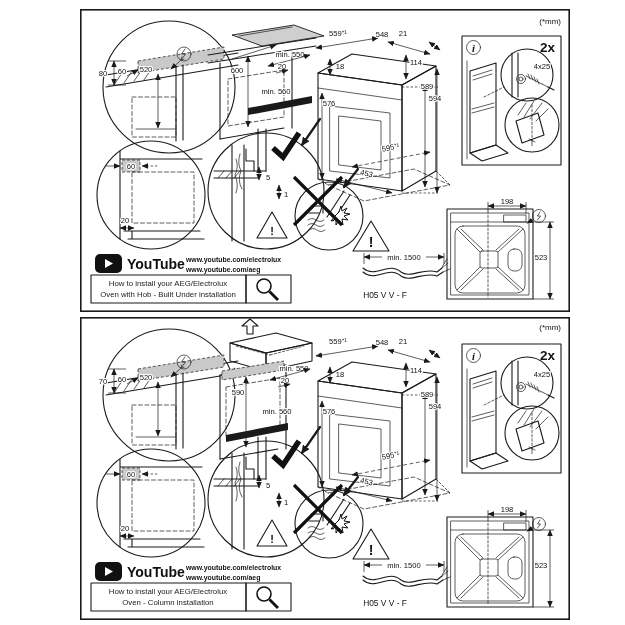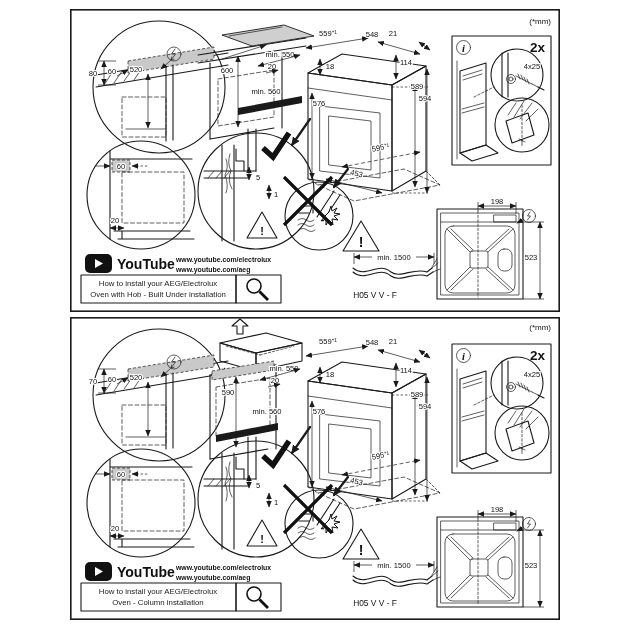--- a/index.html
+++ b/index.html
@@ -1,18 +1,18 @@
 <!DOCTYPE html>
 <html><head>
 <meta charset="utf-8">
 <style>
   html,body{margin:0;padding:0;background:#ffffff;}
   body{width:625px;height:625px;position:relative;font-family:"Liberation Sans",sans-serif;}
   .stage{position:absolute;left:0;top:0;width:625px;height:625px;background:#fff;}
-  .panel{position:absolute;left:70px;width:490px;height:303px;text-align:center;}
+  .panel{position:absolute;left:80px;width:490px;height:303px;text-align:center;}
   #panel-built-under{top:9px;}
   #panel-column{top:317px;}
   svg{display:block;width:100%;height:100%;overflow:visible;}
   
   .ln{fill:none;stroke:#1a1a1a;stroke-width:1.1;stroke-linecap:round;stroke-linejoin:round;}
   .lnthin{fill:none;stroke:#1a1a1a;stroke-width:.7;stroke-linecap:round;stroke-linejoin:round;}
   .thick{stroke-width:2.2;}
   .dash{stroke-dasharray:4 2.5;}
   .dashf{stroke-dasharray:2.4 1.9;}
   .dim{stroke:#1a1a1a;stroke-width:.7;fill:none;}

